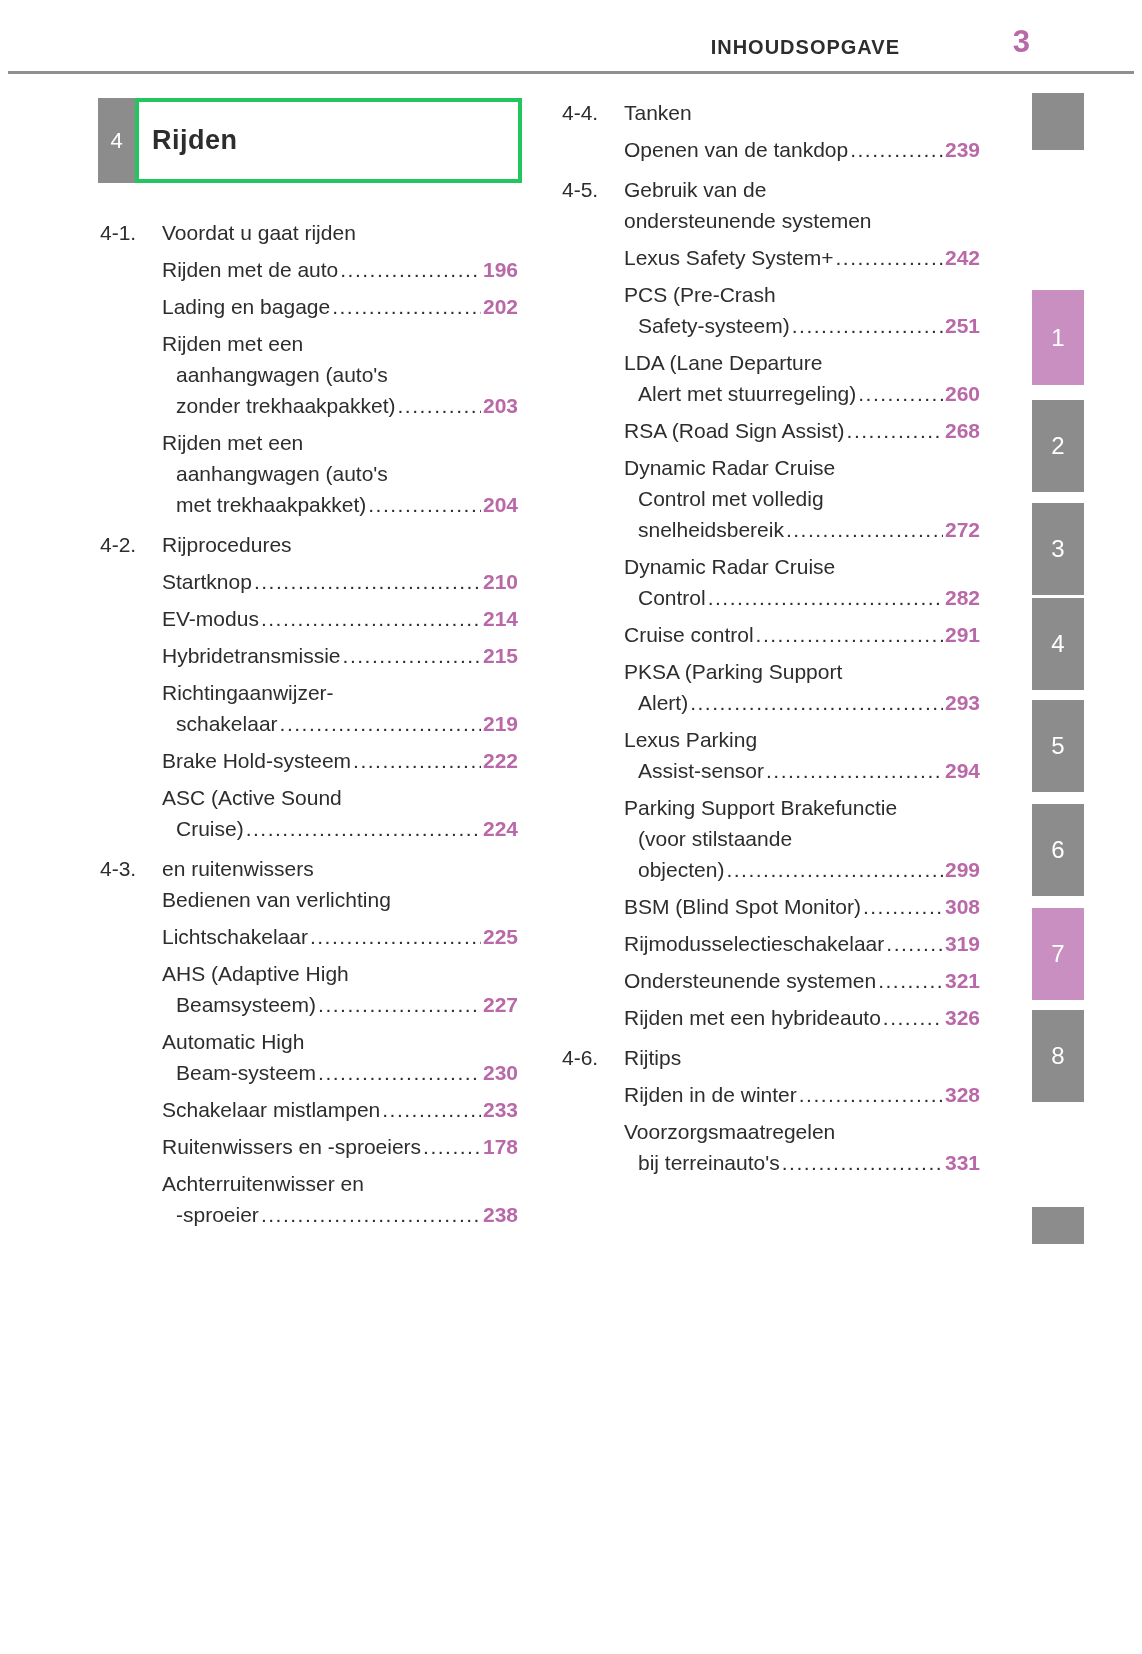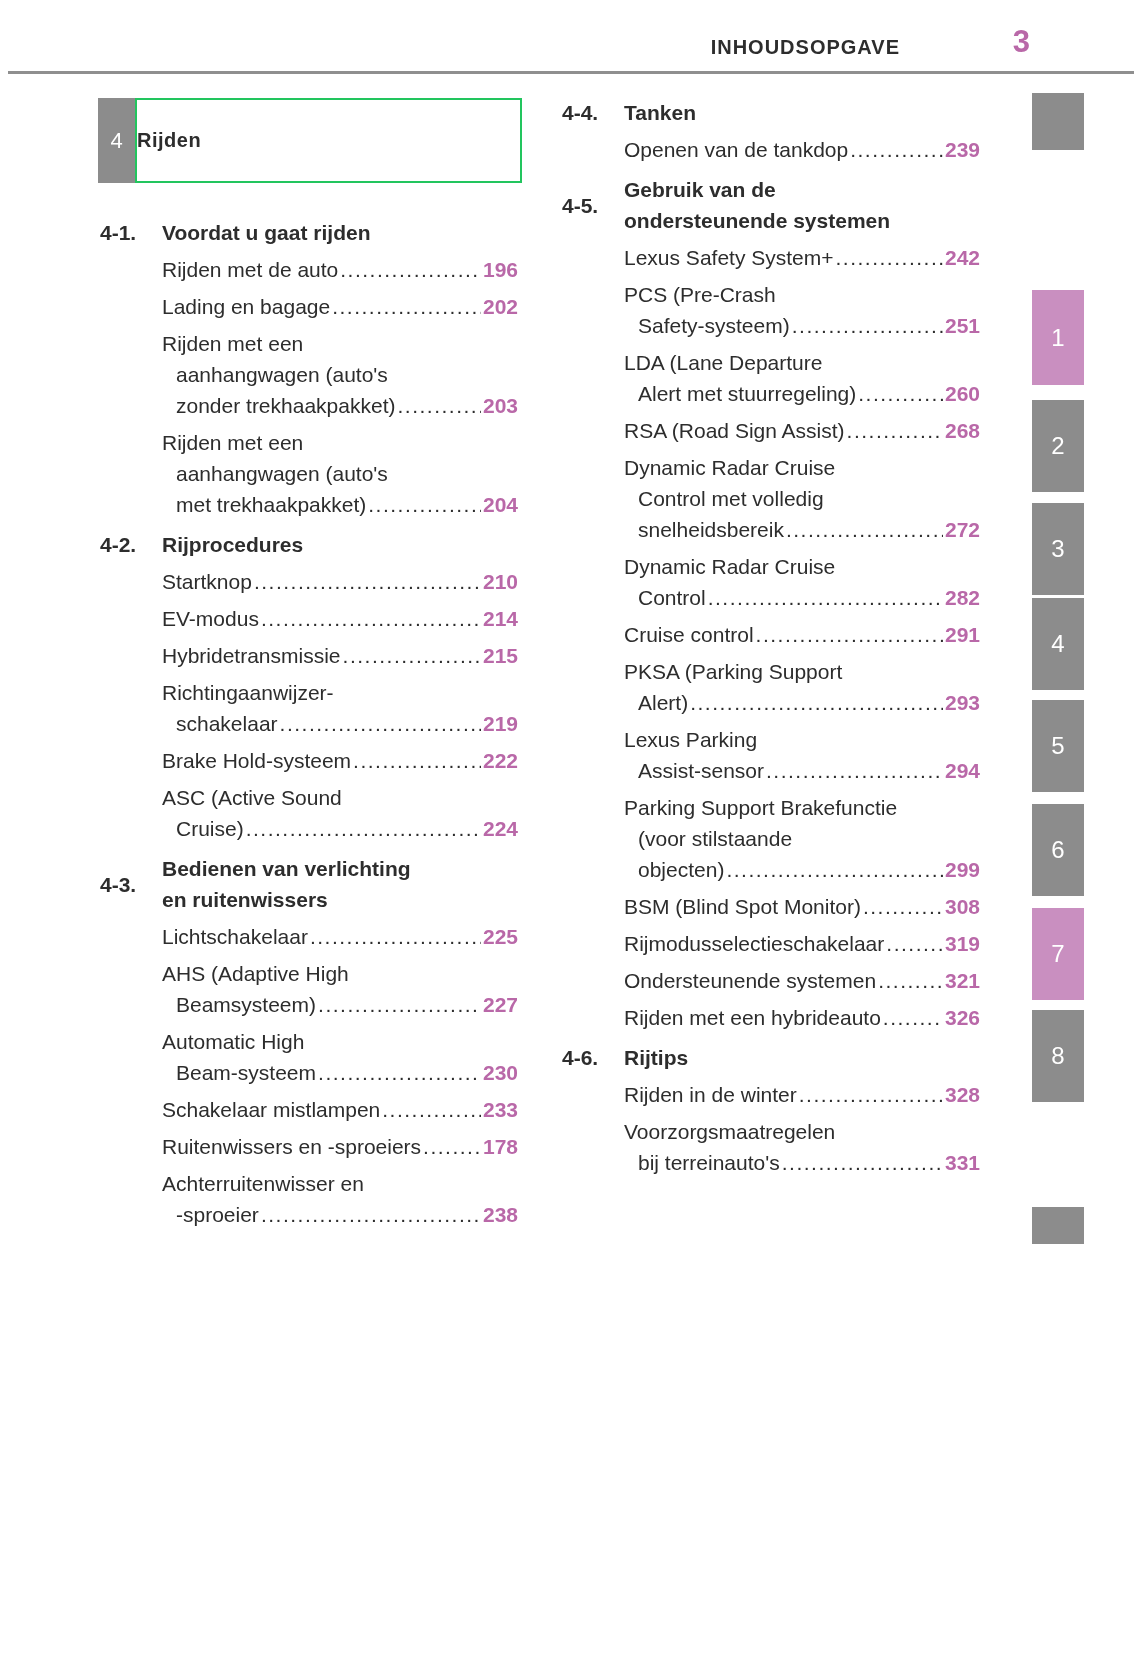--- a/index.html
+++ b/index.html
@@ -9,25 +9,25 @@
     --tab-gray:#8c8c8c;
   }
   html,body{margin:0;padding:0;}
   body{background:#ffffff;font-family:"Liberation Sans", sans-serif;}
   .page{position:relative;width:1142px;height:1244px;background:#ffffff;margin:0 auto;overflow:hidden;color:var(--ink);}
   .hdr-title{position:absolute;top:36px;right:242px;font-size:20px;font-weight:bold;letter-spacing:1px;}
   .hdr-page{position:absolute;top:24px;right:112px;font-size:31px;font-weight:bold;color:var(--accent-pink);}
   .hdr-rule{position:absolute;top:71px;left:8px;right:8px;height:3px;background:#8f8f8f;}
   .chapter{position:absolute;left:98px;top:98px;width:424px;height:85px;display:flex;}
   .chapter-num{width:37px;background:var(--tab-gray);color:#fff;display:flex;align-items:center;justify-content:center;font-size:22px;}
-  .chapter-title{flex:1;border:2px solid #22c55e;display:flex;align-items:center;font-size:20px;font-weight:bold;letter-spacing:.5px;}
+  .chapter-title{flex:1;border:4px solid #22c55e;display:flex;align-items:center;padding-left:13px;font-size:27px;font-weight:bold;letter-spacing:.5px;}
   .toc-col{position:absolute;width:418px;font-size:21px;line-height:31px;}
   .toc-col.left{left:100px;top:208px;}
   .toc-col.right{left:562px;top:88px;}
-  .sec-head{display:flex;font-weight:bold;margin:9px 0 6px;align-items:center;}
+  .sec-head{display:flex;font-weight:normal;margin:9px 0 6px;}
   .sec-id{width:62px;flex-shrink:0;}
   .items{padding-left:62px;}
   .item{margin-bottom:6px;}
   .cont{padding-left:14px;}
   .irow{display:flex;align-items:baseline;}
   .ilabel{white-space:nowrap;}
   .leader{flex:1 1 auto;overflow:hidden;white-space:nowrap;min-width:8px;margin:0 2px;}
   .leader::after{content:"........................................................................................................................................";letter-spacing:1.5px;color:var(--ink);}
   .pnum{flex-shrink:0;font-weight:bold;color:var(--accent-pink);}
   .tab{position:absolute;left:1032px;width:52px;color:#fff;display:flex;align-items:center;justify-content:center;font-size:24px;background:var(--tab-gray);}
@@ -140,22 +140,22 @@
               <span class="leader"></span>
               <span class="pnum">224</span>
             </div>
           </div>
         </div>
       </div>
       <div class="section">
         <div class="sec-head">
           <span class="sec-id">4-3.</span>
           <span class="sec-title">
+            <div>en ruitenwissers</div>
             <div>Bedienen van verlichting</div>
-            <div>en ruitenwissers</div>
           </span>
         </div>
         <div class="items">
           <div class="item">
             <div class="irow">
               <span class="ilabel">Lichtschakelaar</span>
               <span class="leader"></span>
               <span class="pnum">225</span>
             </div>
           </div>

